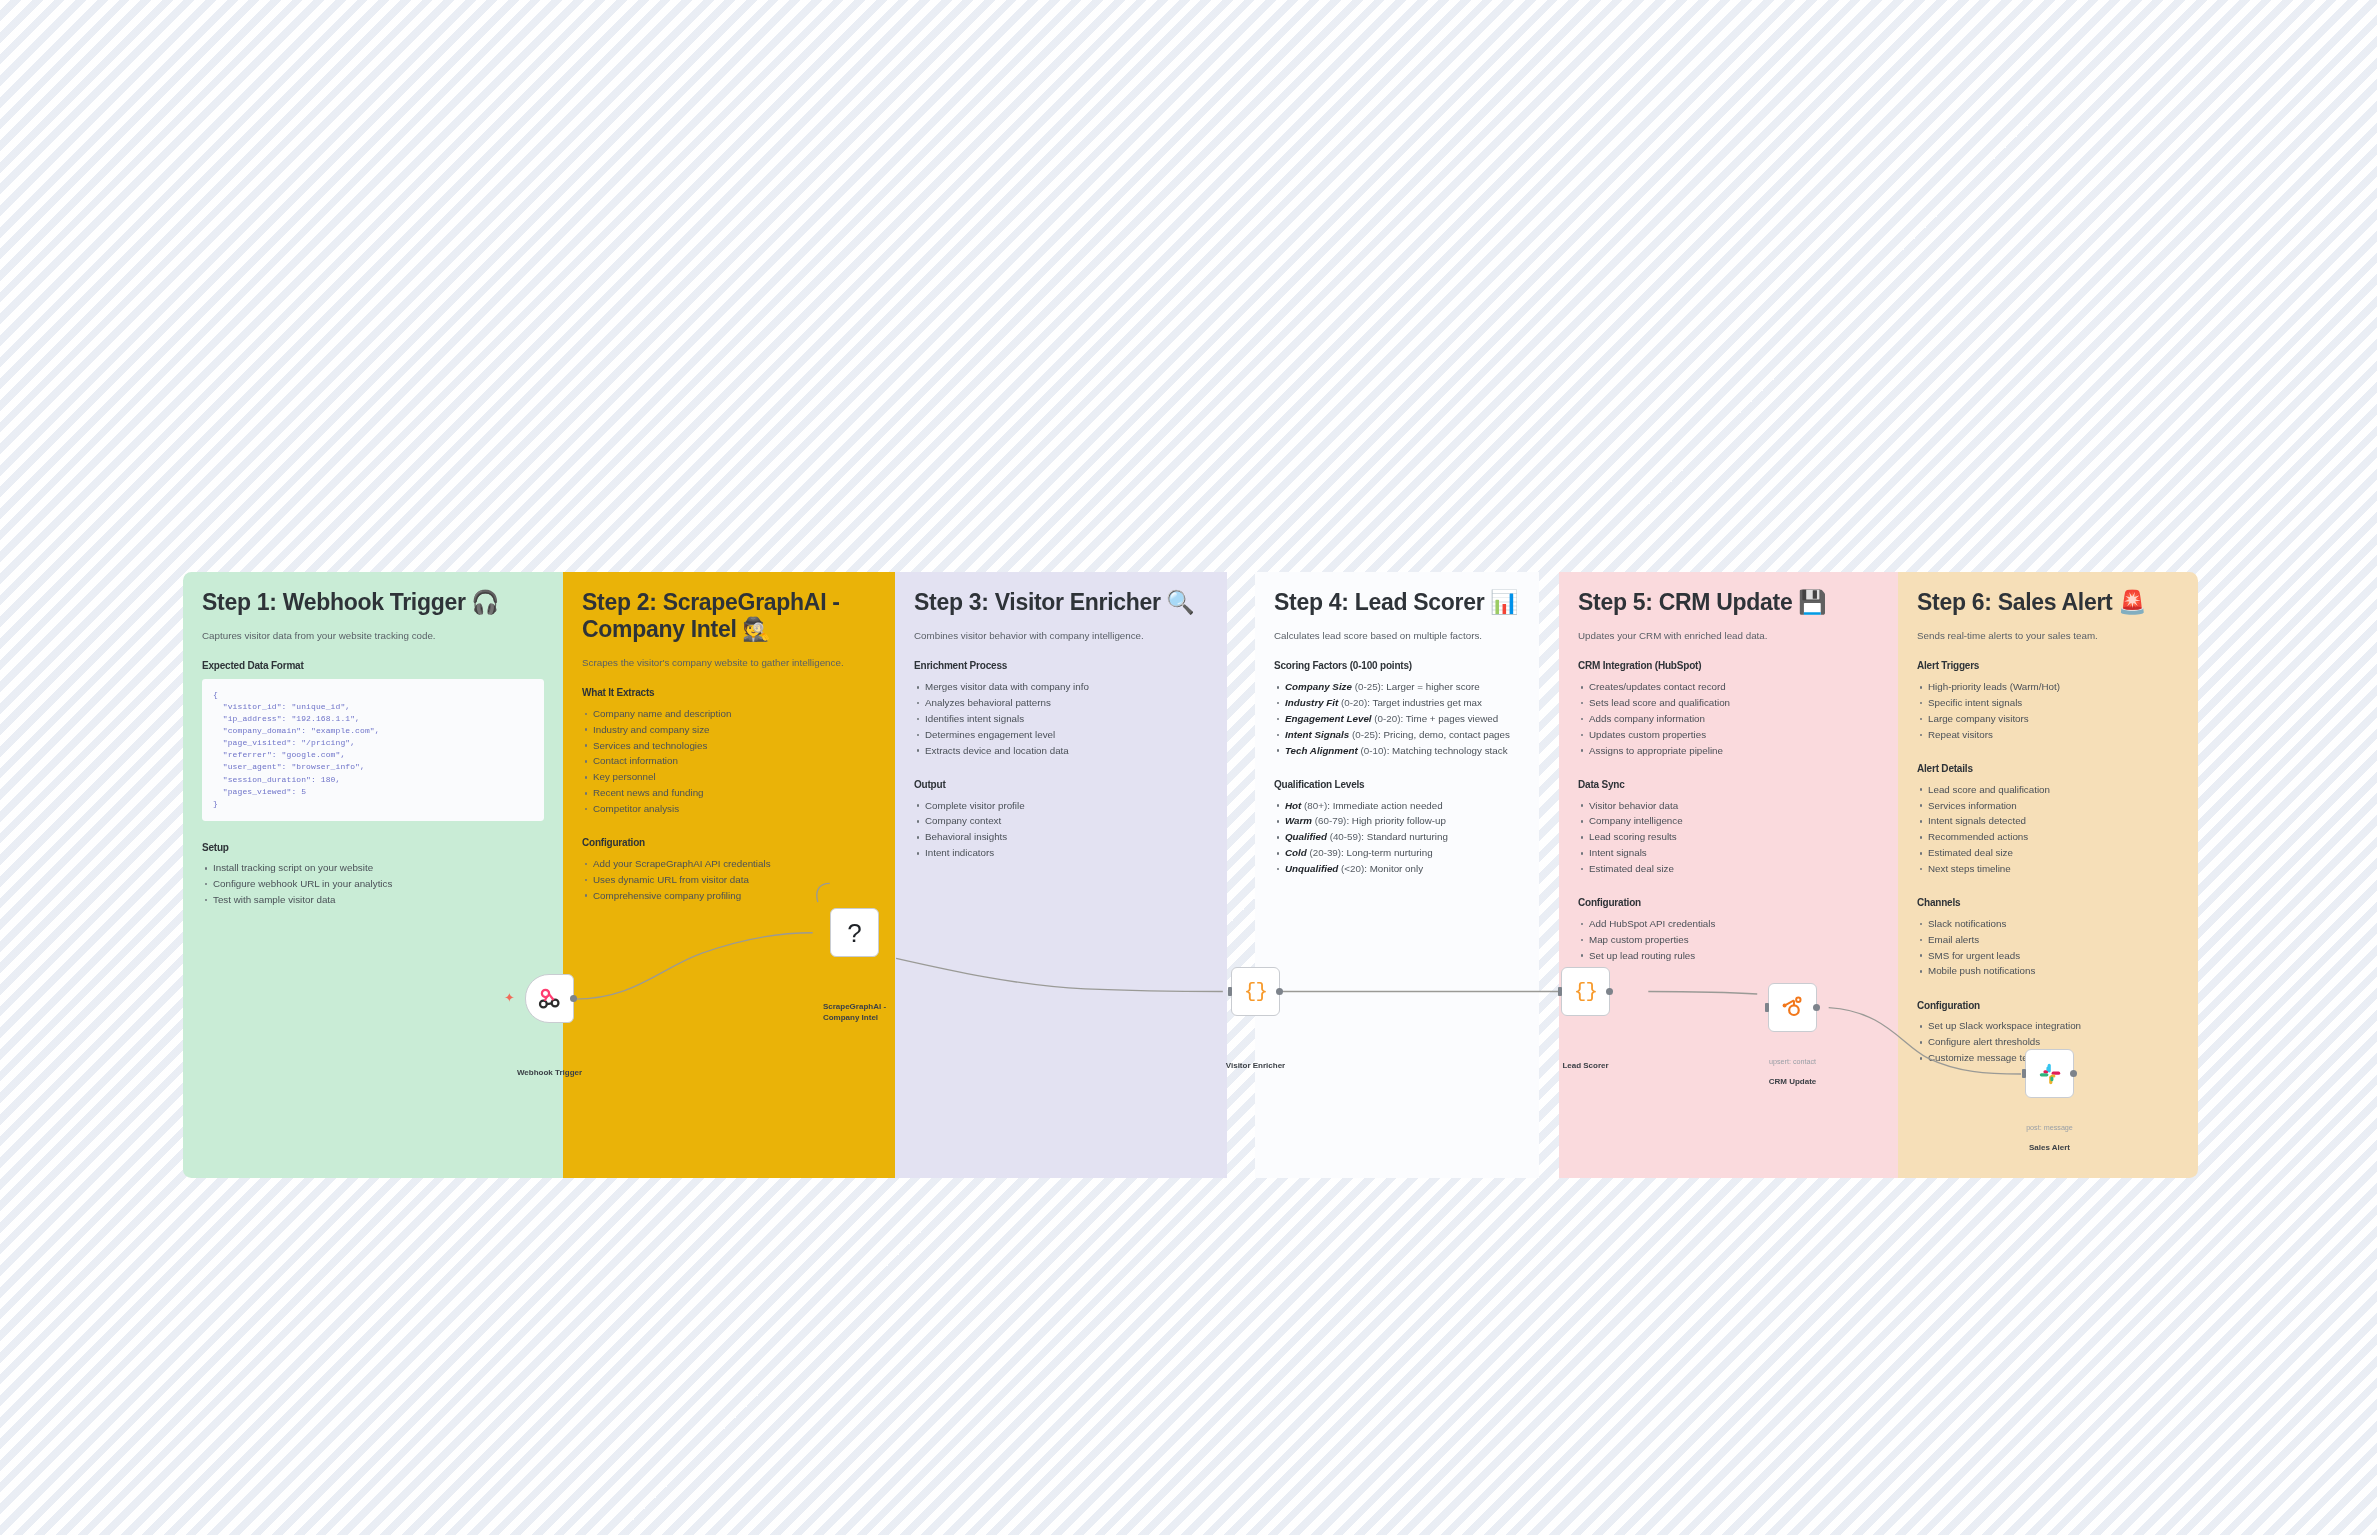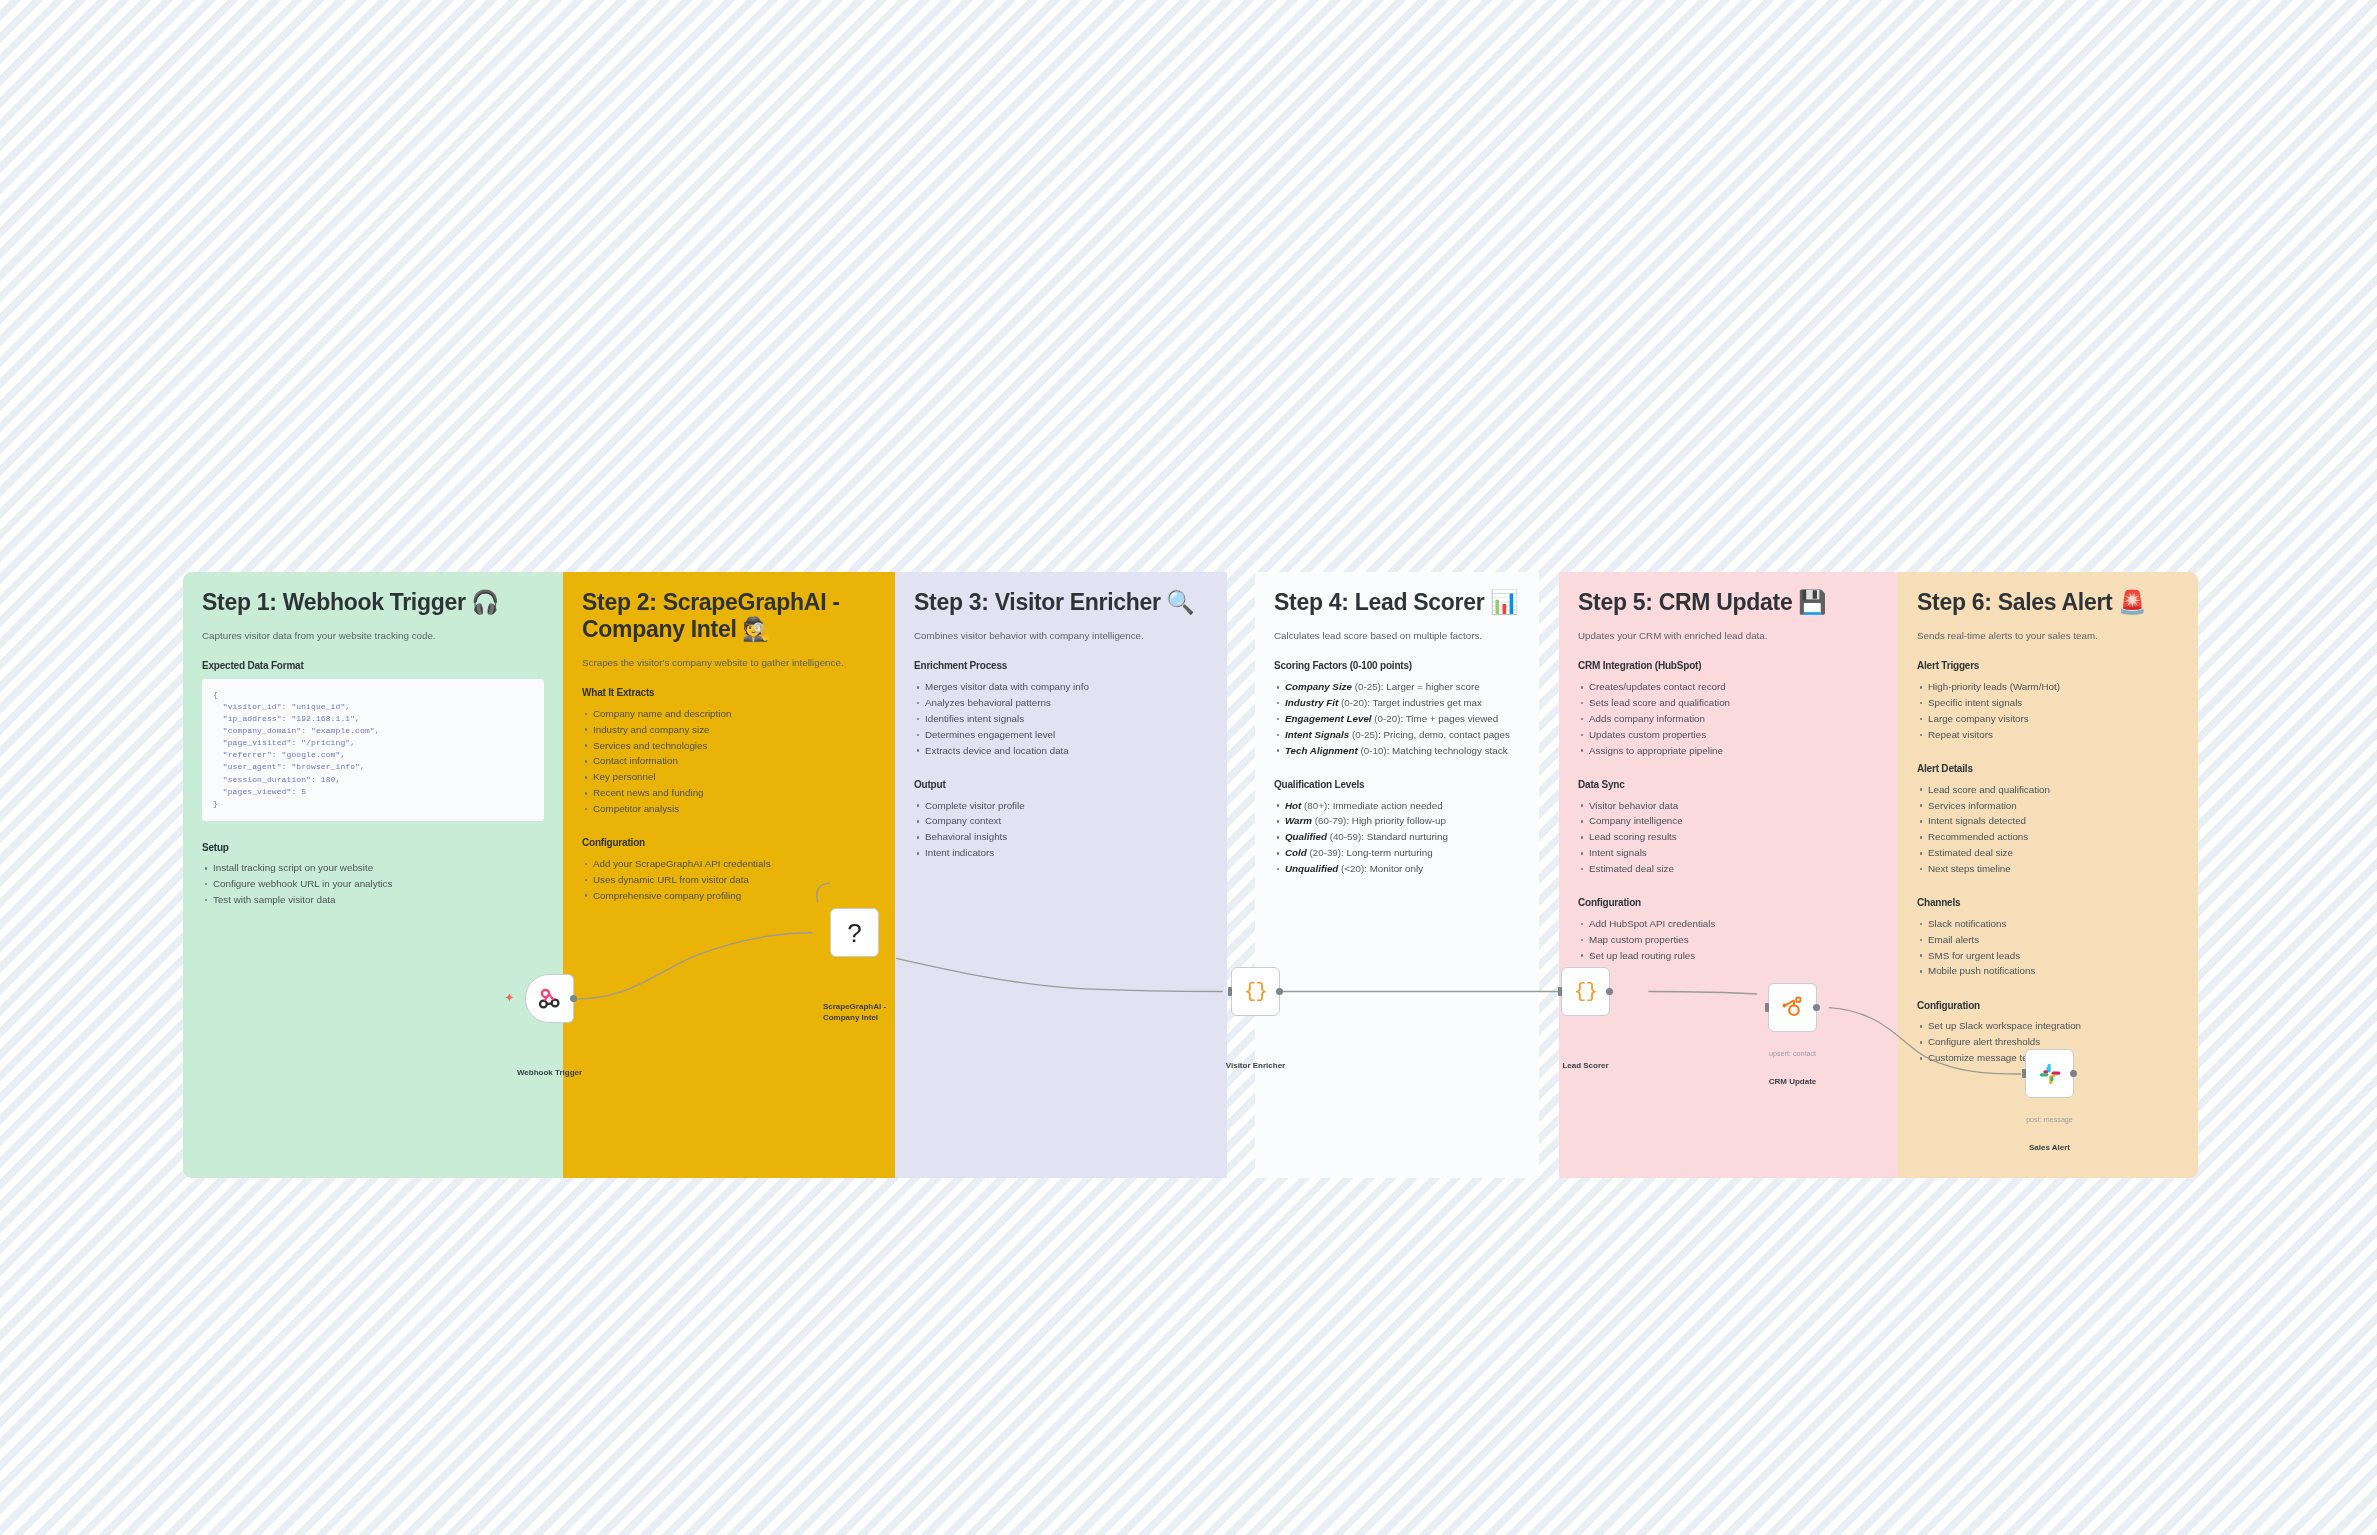--- a/index.html
+++ b/index.html
@@ -123,20 +123,21 @@
     margin-top:40px;
   }
   .node-sublabel{
     position:absolute;
     left:50%;
     transform:translateX(-50%);
     white-space:nowrap;
     font-size:7.2px;
     color:#9aa0a7;
     text-align:left;
+    margin-top:8px;
   }
   .port{
     position:absolute;
     width:7.7px;height:7.7px;border-radius:50%;
     background:#7d838b;
     top:50%;margin-top:-3.8px;
     z-index:7;
   }
   .port.out{right:-4.3px;}
   .port.in{left:-4.3px;width:4.3px;height:9.4px;border-radius:0.9px;margin-top:-4.7px;}

